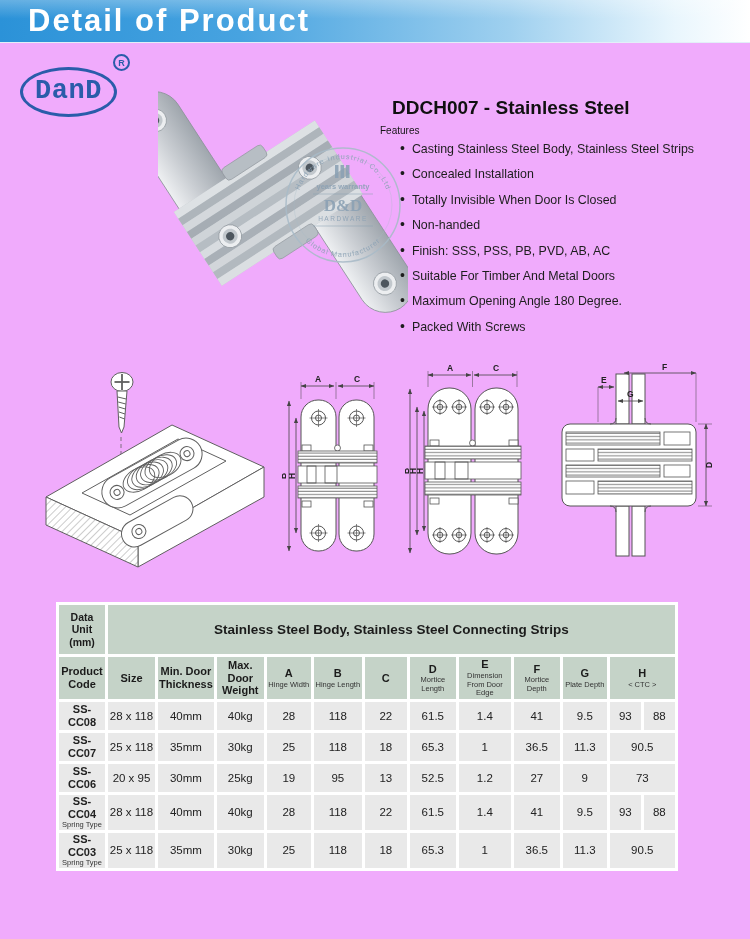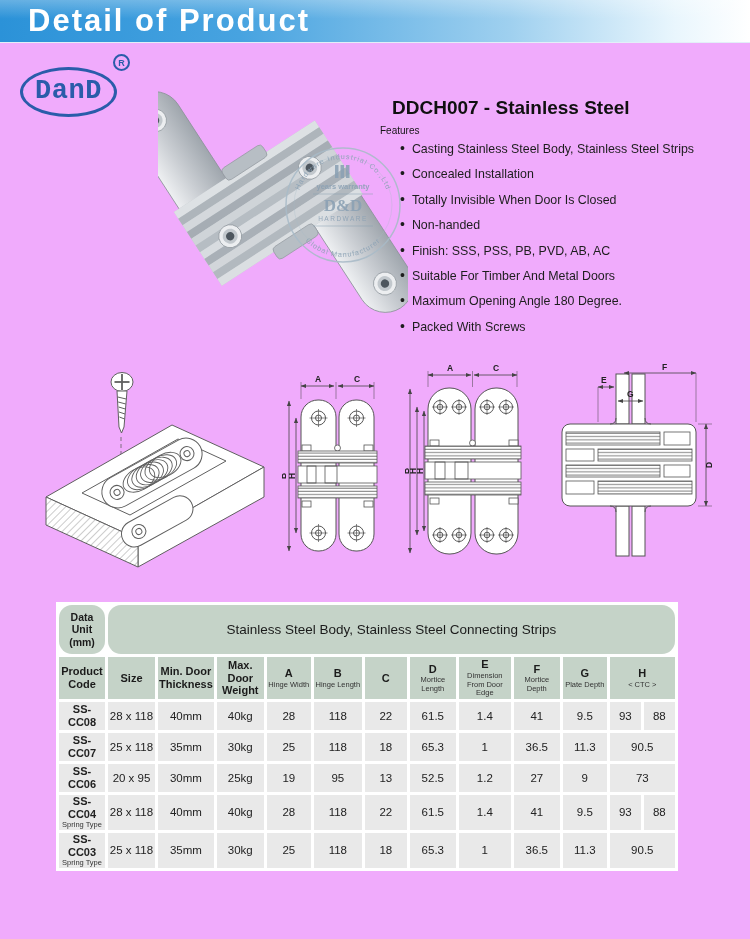--- a/index.html
+++ b/index.html
@@ -37,23 +37,23 @@
   
   .photo{position:absolute;left:158px;top:50px;}
   .wm{opacity:.88;}
   .wm text{fill:#8ba1b4;}
 
   
   table.spec{position:absolute;left:56px;top:602px;border-collapse:separate;border-spacing:3px;background:#fff;}
   table.spec td{text-align:center;vertical-align:middle;padding:0 1px;}
   .hc{background:#c5d3c8;color:#1b1b1b;}
   .dc{background:#e9e9e9;font-size:11.5px;color:#222;height:28px;}
-  .hr1 td{height:49px;border-radius:13px;}
+  .hr1 td{height:49px;}
   .unit{font-size:10.5px;font-weight:bold;line-height:1.2;}
-  .group{font-size:13.5px;font-weight:normal;}
+  .group{font-size:13.5px;font-weight:bold;}
   .hr2 td{height:42px;}
   .m{font-size:11px;font-weight:bold;line-height:1.15;}
   .s{font-size:7.5px;color:#333;line-height:1.15;margin-top:1px;}
   .s:empty{display:none;}
 </style>
 </head>
 <body>
 
 <div class="page">
 

